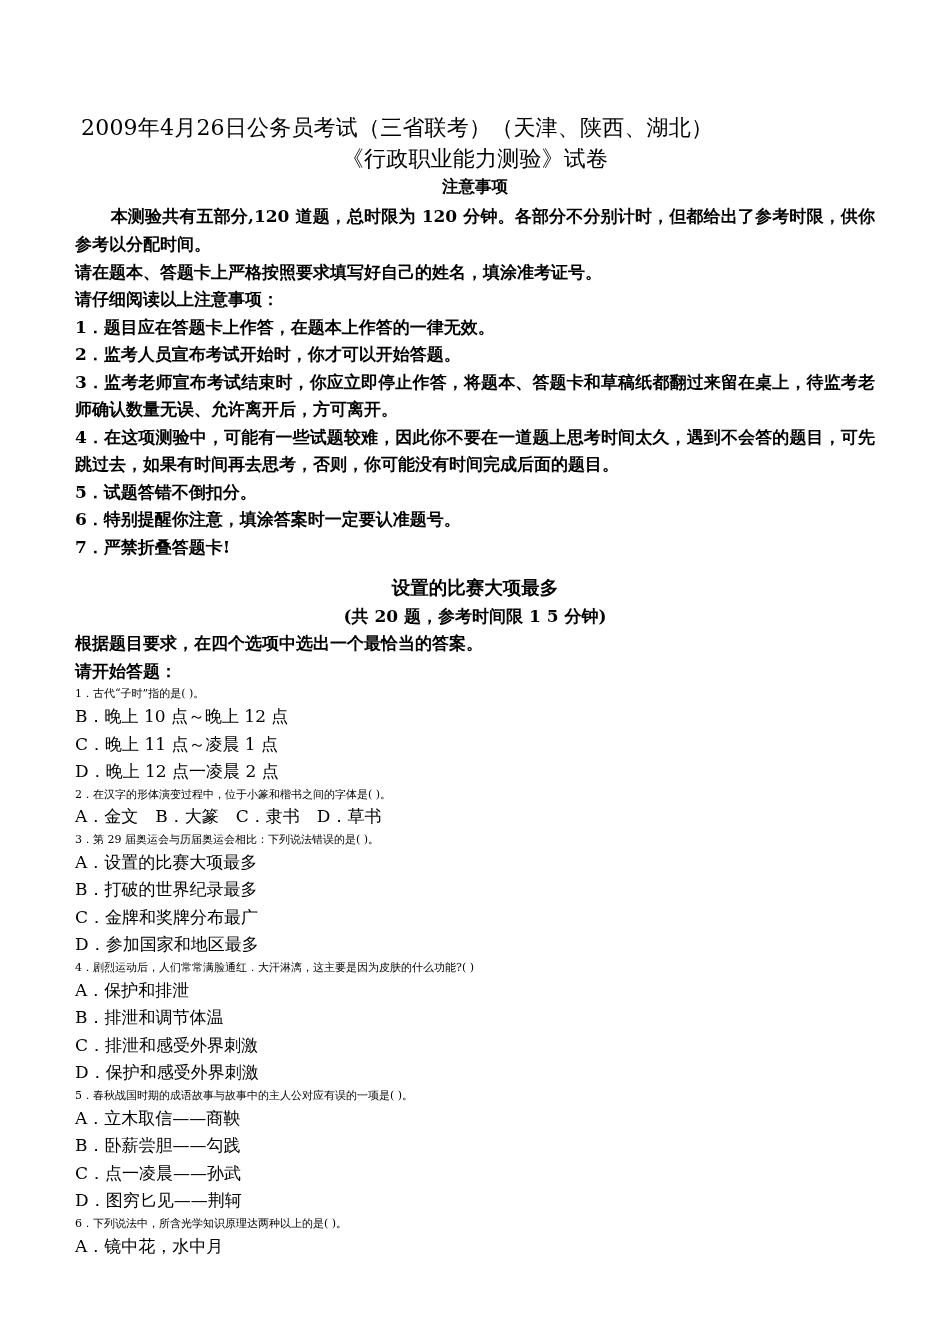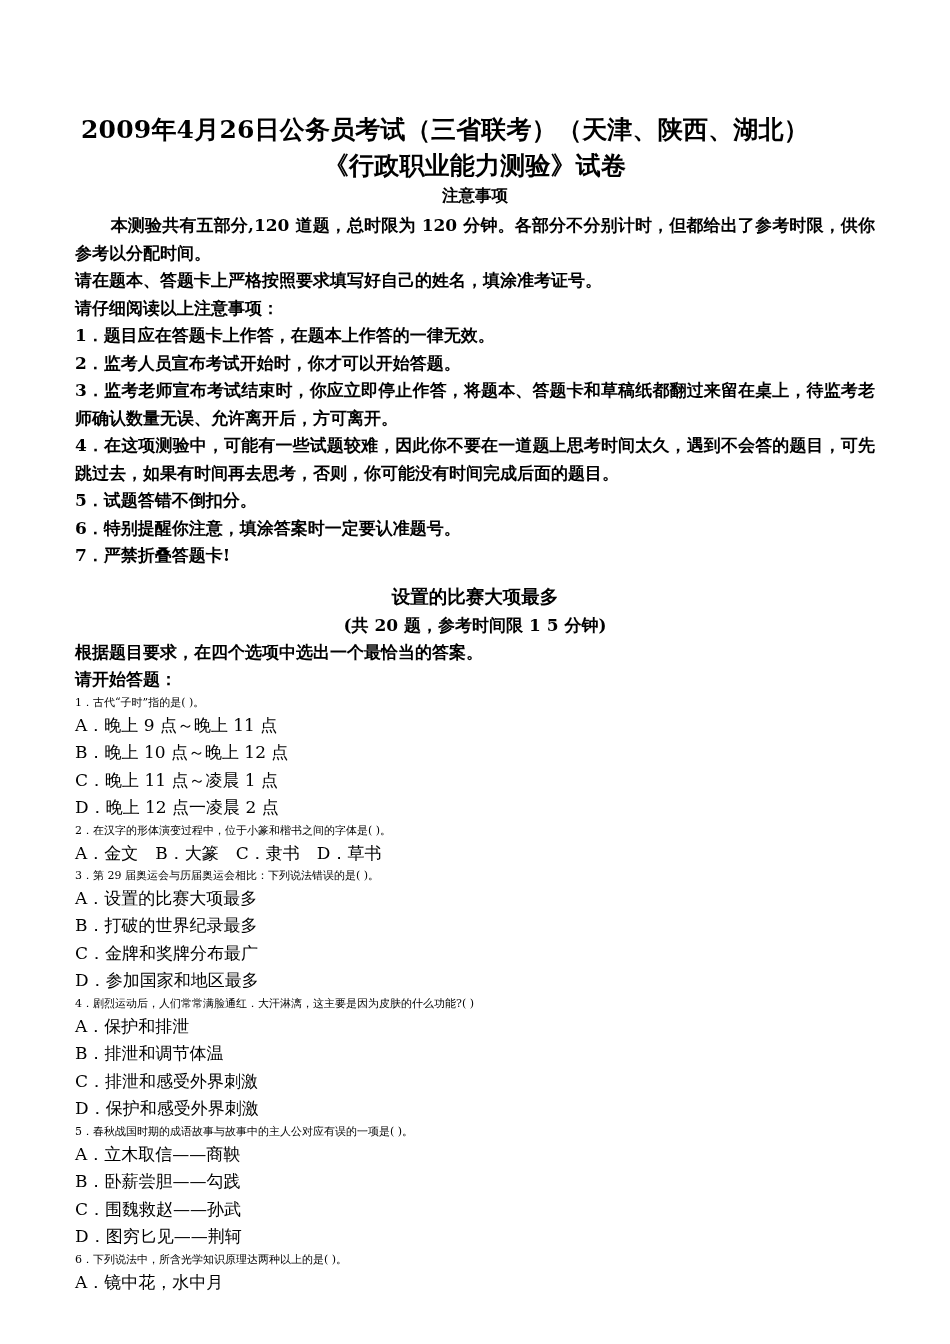--- a/index.html
+++ b/index.html
@@ -14,22 +14,22 @@
     color: #000000;
   }
   .page {
     width: 950px;
     min-height: 1344px;
     box-sizing: border-box;
     padding: 112px 75px 40px 75px;
   }
   .doc-title {
     text-align: center;
-    font-weight: bold;
-    font-size: 25px;
+    font-weight: normal;
+    font-size: 22px;
     line-height: 1.42;
     letter-spacing: 0.2px;
   }
   .doc-title .line1 {
     display: block;
     text-align: left;
     padding-left: 6px;
   }
   .doc-title .line2 {
     display: block;
@@ -100,21 +100,20 @@
   <p class="para">6．特别提醒你注意，填涂答案时一定要认准题号。</p>
   <p class="para">7．严禁折叠答题卡!</p>
 
   <div class="section-title">设置的比赛大项最多</div>
   <div class="section-sub">(共 20 题，参考时间限 1 5 分钟)</div>
 
   <p class="para">根据题目要求，在四个选项中选出一个最恰当的答案。</p>
   <p class="para">请开始答题：</p>
 
   <p class="qline">1．古代“子时”指的是( )。</p>
-  <p class="opt">A．晚上 9 点～晚上 11 点</p>
   <p class="opt">B．晚上 10 点～晚上 12 点</p>
   <p class="opt">C．晚上 11 点～凌晨 1 点</p>
   <p class="opt">D．晚上 12 点一凌晨 2 点</p>
 
   <p class="qline">2．在汉字的形体演变过程中，位于小篆和楷书之间的字体是( )。</p>
   <p class="opt">A．金文　B．大篆　C．隶书　D．草书</p>
 
   <p class="qline">3．第 29 届奥运会与历届奥运会相比：下列说法错误的是( )。</p>
   <p class="opt">A．设置的比赛大项最多</p>
   <p class="opt">B．打破的世界纪录最多</p>
@@ -123,19 +122,19 @@
 
   <p class="qline">4．剧烈运动后，人们常常满脸通红．大汗淋漓，这主要是因为皮肤的什么功能?( )</p>
   <p class="opt">A．保护和排泄</p>
   <p class="opt">B．排泄和调节体温</p>
   <p class="opt">C．排泄和感受外界刺激</p>
   <p class="opt">D．保护和感受外界刺激</p>
 
   <p class="qline">5．春秋战国时期的成语故事与故事中的主人公对应有误的一项是( )。</p>
   <p class="opt">A．立木取信——商鞅</p>
   <p class="opt">B．卧薪尝胆——勾践</p>
-  <p class="opt">C．围魏救赵——孙武</p>
+  <p class="opt">C．点一凌晨——孙武</p>
   <p class="opt">D．图穷匕见——荆轲</p>
 
   <p class="qline">6．下列说法中，所含光学知识原理达两种以上的是( )。</p>
   <p class="opt">A．镜中花，水中月</p>
 
 </div>
 
 </body></html>

